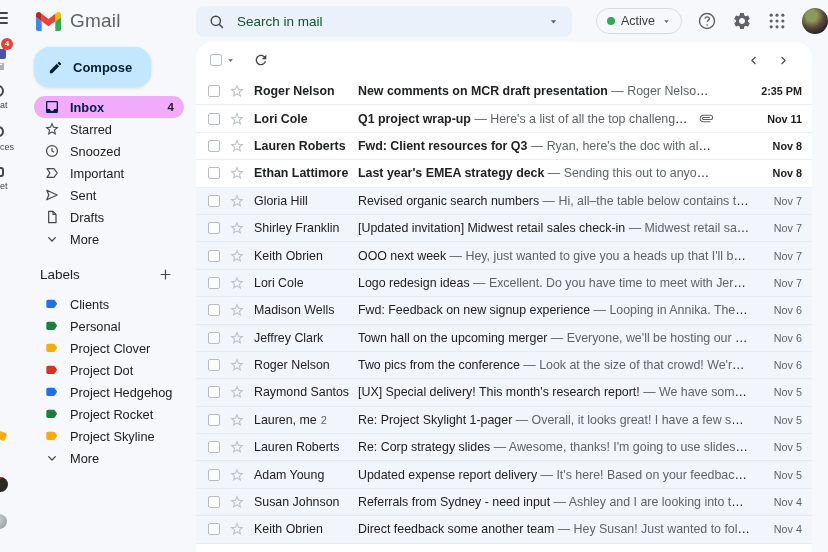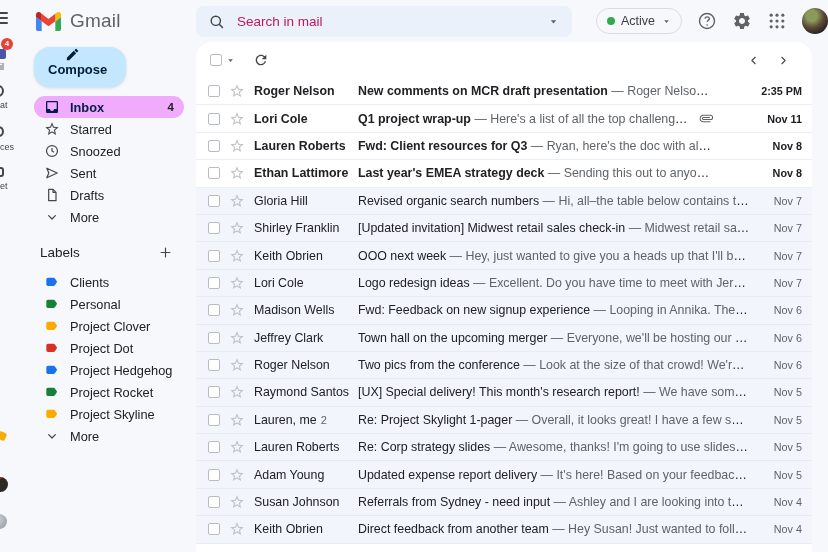--- a/index.html
+++ b/index.html
@@ -30,41 +30,41 @@
   .blob-g { left:-8px; top:514px; width:15px; height:15px; background:radial-gradient(circle at 35% 35%, #cfd4da, #8f959c); }
 
   
   .header { position:absolute; left:14px; top:0; right:0; height:42px; display:flex; align-items:center; }
   .logo-area { width:182px; flex:none; display:flex; align-items:center; padding-left:22px; }
   .gmail-logo { width:25px; height:19px; }
   .app-name { font-size:19px; color:#5f6368; margin-left:9px; letter-spacing:.2px; }
   .search-bar { width:414px; height:31px; background:#eaf1fb; border-radius:8px;
                 display:flex; align-items:center; padding:0 12px; }
   .search-bar .s-icn { width:17px; height:17px; color:#444746; margin-right:12px; flex:none; }
-  .search-ph { flex:1; font-size:13.5px; color:#be185d; }
+  .search-ph { flex:1; font-size:13.5px; color:#14532d; }
   .s-caret { width:13px; height:13px; color:#5f6368; flex:none; }
   .hdr-right { display:flex; align-items:center; margin-left:24px; gap:15px; }
   .chip { height:26px; border:1px solid #dadce0; border-radius:13px; display:flex; align-items:center;
           gap:6px; padding:0 9px 0 10px; background:transparent; }
   .chip .dot { width:8px; height:8px; border-radius:50%; background:#34a853; }
   .chip .chip-lbl { font-size:12.5px; color:#3c4043; }
   .chip .c-caret { width:11px; height:11px; color:#5f6368; }
   .hicn { width:20px; height:20px; color:#5f6368; }
   .avatar { width:26px; height:26px; border-radius:50%; flex:none;
             background:radial-gradient(circle at 38% 30%, #8a9a5b 0 22%, #5d4a3a 48%, #23211f 78%); }
 
   
   .content { position:absolute; left:14px; top:42px; right:0; bottom:0; display:flex; }
 
   
   .sidebar { width:182px; flex:none; padding-top:5px; }
   .compose { margin-left:20px; height:40px; display:inline-flex; align-items:center;
              padding:0 19px 0 14px; background:#c2e7ff; border:none; border-radius:16px;
              font-family:inherit; font-size:13px; font-weight:bold; color:#001d35;
-             box-shadow:0 1px 3px rgba(60,64,67,.18); cursor:pointer;flex-direction:column; }
+             box-shadow:0 1px 3px rgba(60,64,67,.18); cursor:pointer; }
   .compose .p-icn { width:15px; height:15px; margin-right:10px; color:#001d35; }
   .nav { margin-top:9px; }
   .nav-item { margin-left:20px; width:150px; height:22px; border-radius:11px;
               display:flex; align-items:center; padding:0 10px; font-size:12.8px; color:#202124; cursor:pointer; }
   .nav-item .nicn { width:16px; height:16px; margin-right:10px; color:#444746; flex:none; }
   .nav-item .nicn svg { width:16px; height:16px; }
   .nav-item .nlbl { flex:1; white-space:nowrap; overflow:hidden; }
   .nav-item .ncount { font-size:11.5px; font-weight:bold; color:#202124; }
   .nav-item.active { background:#f0abfc; font-weight:bold; color:#041e49; }
   .nav-item.active .nicn { color:#041e49; }
@@ -282,20 +282,29 @@
         <div class="nav-item">
           <span class="nicn">
             <svg viewBox="0 0 24 24">
               <use href="#i-clock"></use>
             </svg>
           </span>
           <span class="nlbl">Snoozed</span>
 
         </div>
 
+        <div class="nav-item">
+          <span class="nicn">
+            <svg viewBox="0 0 24 24">
+              <use href="#i-important"></use>
+            </svg>
+          </span>
+          <span class="nlbl">Important</span>
+
+        </div>
 
         <div class="nav-item">
           <span class="nicn">
             <svg viewBox="0 0 24 24">
               <use href="#i-send"></use>
             </svg>
           </span>
           <span class="nlbl">Sent</span>
 
         </div>
@@ -652,21 +661,21 @@
           <span class="date">Nov 4</span>
         </div>
 
         <div class="row">
           <span class="cb"></span>
           <svg class="star">
             <use href="#i-star"></use>
           </svg>
           <span class="sender-cell"><span>Keith Obrien</span></span>
           <span class="subj-line">
-            <span class="subject">Direct feedback from another team</span>
+            <span class="subject">Direct feedback some another team</span>
             <span class="snippet">— Hey Susan! Just wanted to follow up with s...</span>
           </span>
 
           <span class="date">Nov 4</span>
         </div>
 
     </div>
   </div>
 </div>
 

